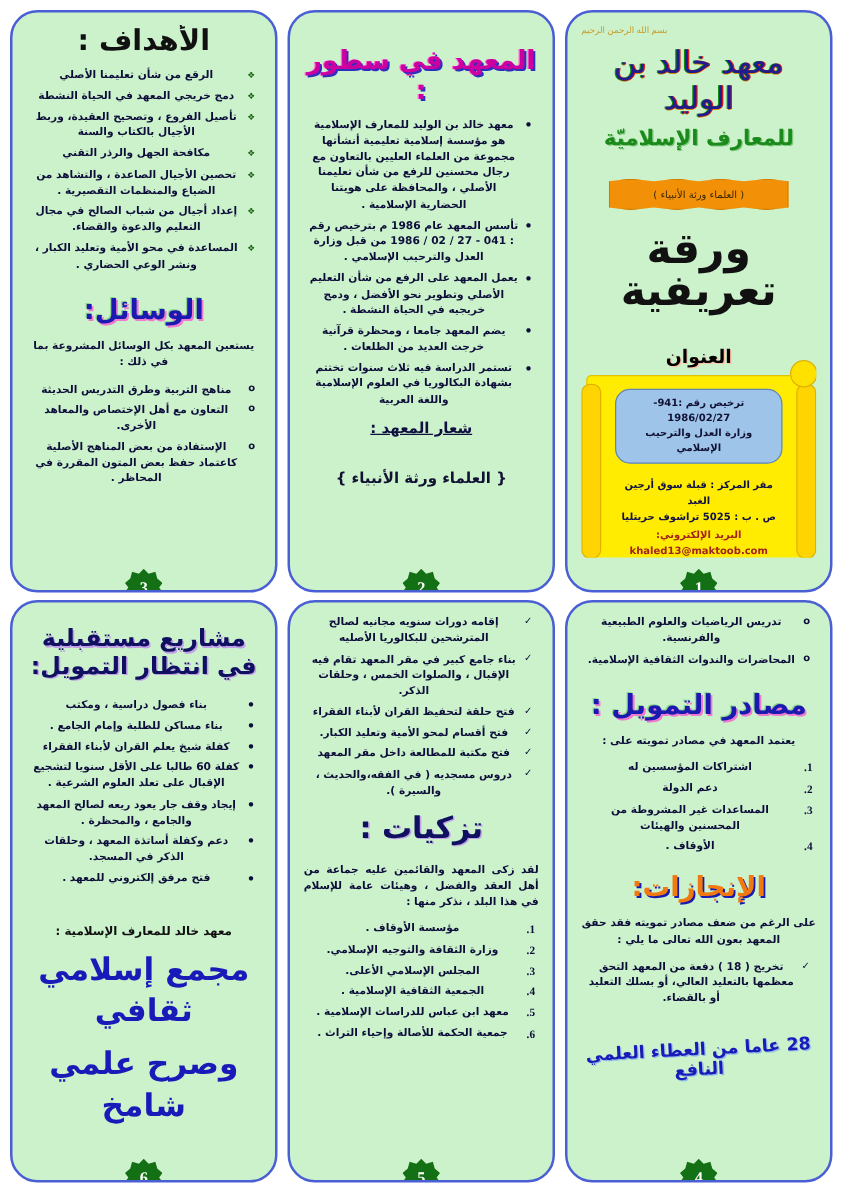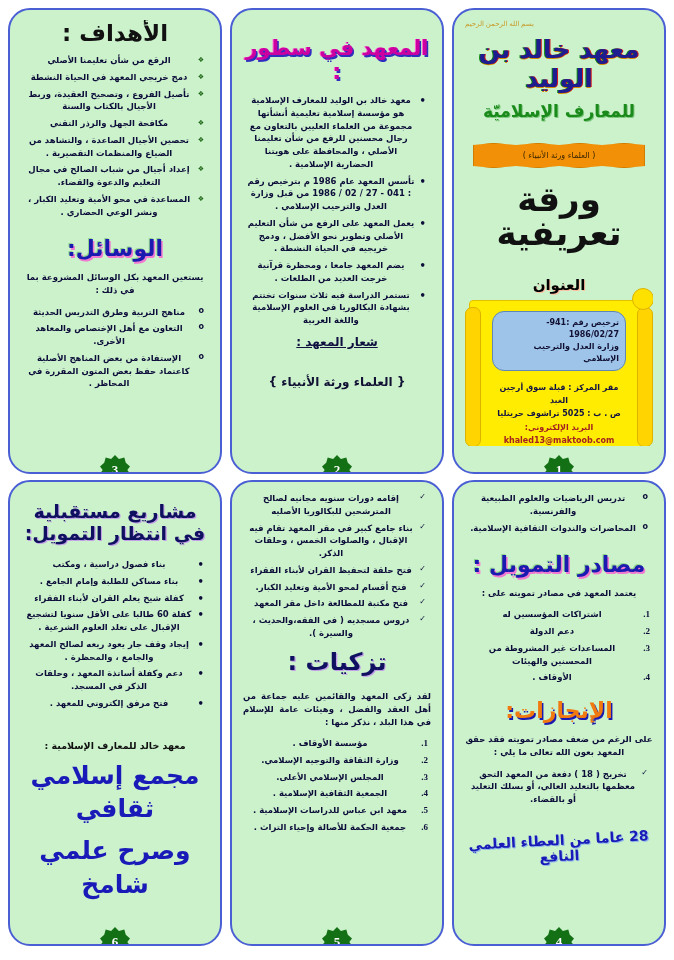--- a/index.html
+++ b/index.html
@@ -81,21 +81,21 @@
     color: #c89b2a;
     font-size: 7px;
     letter-spacing: 0.4px;
     margin-bottom: 7px;
     font-family: Liberation Serif, serif;
   }
 
   .main-title {
     text-align: center;
     font-size: 25px;
-    font-weight: bold;
+    font-weight: normal;
     color: #1d1d8f;
     letter-spacing: -0.5px;
     text-shadow:
        1px 0 0 #d41a1a,
       -1px 0 0 #0f8a0f,
        0 1px 0 #d48b00;
     margin-top: 8px;
     line-height: 1.15;
     font-family: "DejaVu Sans", sans-serif;
   }
@@ -106,21 +106,21 @@
     font-weight: bold;
     color: #1a8a1a;
     text-shadow: 1px 1px 0 #7ec77e;
     margin-top: 8px;
     line-height: 1.15;
     font-family: "DejaVu Sans", sans-serif;
   }
 
   .motto-ribbon {
     margin: 22px auto 0 auto;
-    width: 172px;
+    width: 144px;
     background: #f29007;
     color: #3a2500;
     font-size: 8px;
     text-align: center;
     padding: 7px 4px;
     border: 1px solid #d07d00;
     clip-path: polygon(
       0% 8%, 12% 0%, 25% 8%, 38% 0%, 50% 8%, 62% 0%, 75% 8%, 88% 0%, 100% 8%,
       100% 92%, 88% 100%, 75% 92%, 62% 100%, 50% 92%, 38% 100%, 25% 92%, 12% 100%, 0% 92%
     );
@@ -180,21 +180,21 @@
     border-radius: 50%;
     background: #ffe100;
     border: 1px solid #ddb300;
   }
 
   .license-box {
     background: #9fc4ea;
     border: 1px solid #5f86b5;
     border-radius: 12px;
     padding: 5px 6px;
-    text-align: right;
+    text-align: center;
     color: #111133;
     font-size: 8px;
     line-height: 1.5;
     font-weight: bold;
   }
 
   .contact-lines {
     margin-top: 10px;
     text-align: center;
     color: #111144;

